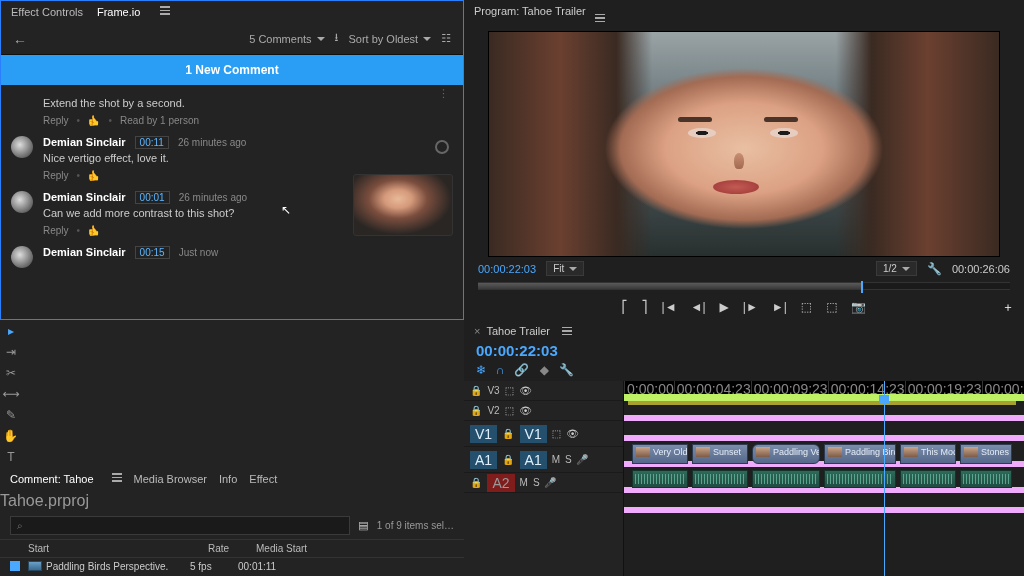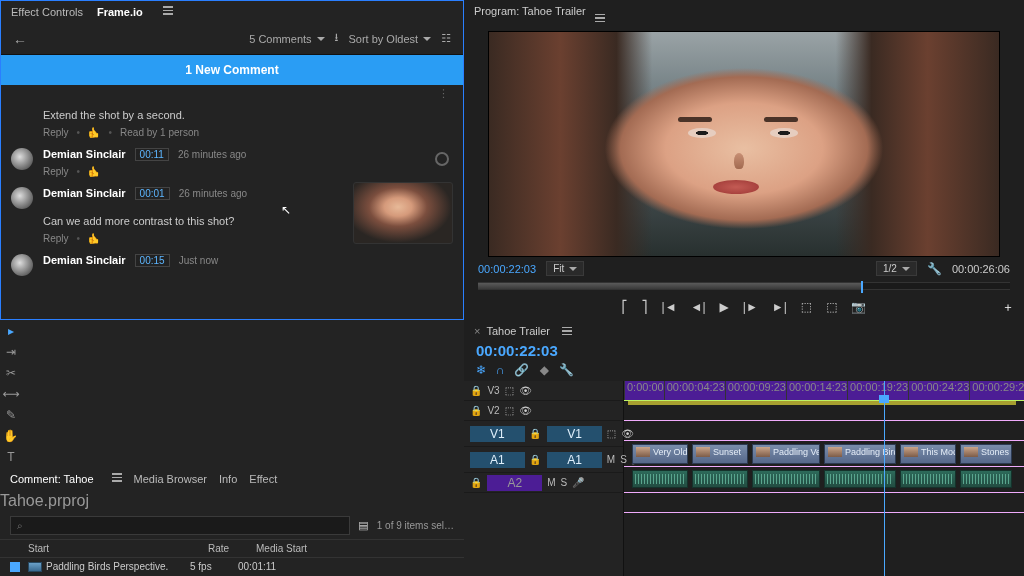--- a/index.html
+++ b/index.html
@@ -2,34 +2,34 @@
 <html><head>
 <meta charset="utf-8">
 <style>
 *{margin:0;padding:0;box-sizing:border-box;font-family:'Segoe UI',Arial,sans-serif}
 body{background:#1a1a1a;color:#ccc;font-size:11px;width:1024px;height:576px;overflow:hidden}
 .app{display:grid;grid-template-columns:464px 560px;grid-template-rows:320px 256px;height:576px}
 
 
 .frameio{border:1px solid #2a7fff;background:#232323;display:flex;flex-direction:column;overflow:hidden}
 .panel-tabs{display:flex;gap:14px;padding:5px 10px;font-size:11px;color:#bbb}
-.panel-tabs .active{color:#fff;font-weight:700}
+.panel-tabs .active{color:#fff;font-weight:400}
 .fio-toolbar{display:flex;align-items:center;gap:10px;padding:6px 12px;color:#aaa;font-size:11px;border-bottom:1px solid #111}
 .fio-toolbar .spacer{flex:1}
 .fio-back{font-size:14px;color:#aaa}
 .fio-drop{display:inline-flex;align-items:center;gap:5px}
 .chev{width:0;height:0;border-left:4px solid transparent;border-right:4px solid transparent;border-top:4px solid #aaa}
 .new-comment-bar{background:#2a9df4;color:#fff;text-align:center;padding:8px 0;font-size:12px;font-weight:600}
 .comments{flex:1;overflow:hidden;padding:2px 0;position:relative}
 .comment{padding:6px 12px 4px 42px;position:relative;font-size:11px;color:#ddd}
 .comment .avatar{position:absolute;left:10px;top:6px;width:22px;height:22px;border-radius:50%;background:radial-gradient(circle at 40% 40%,#ddd 0,#999 40%,#333 100%)}
 .comment .author{font-size:11px;color:#fff;font-weight:600;margin-right:6px}
 .comment .tc{background:#222;border:1px solid #444;padding:0 4px;color:#5db6ff;font-size:10px;margin-right:6px}
 .comment .ago{color:#888;font-size:10px}
-.comment .body{margin-top:16px;color:#ccc;font-size:11px}
+.comment .body{margin-top:4px;color:#ccc;font-size:11px}
 .comment .actions{margin-top:6px;color:#888;font-size:10px;display:flex;gap:8px;align-items:center}
 .circle{position:absolute;right:14px;top:10px;width:14px;height:14px;border:2px solid #666;border-radius:50%}
 .thumb{position:absolute;right:10px;bottom:4px;width:100px;height:62px;border-radius:3px;background:radial-gradient(ellipse at 45% 40%,#e7b998 0,#d59a7b 18%,#7b4e3e 38%,#2a2623 70%);border:1px solid #333}
 .hamb{display:inline-flex;flex-direction:column;gap:2px;margin-left:6px}
 .hamb span{width:10px;height:1.5px;background:#aaa}
 .like{display:inline-block;transform:scaleX(-1)}
 .cursor{position:absolute;left:280px;top:118px;font-size:12px;color:#fff}
 
 
 .program{background:#1f1f1f;display:flex;flex-direction:column}
@@ -62,45 +62,45 @@
 .proj-tabs{display:flex;gap:12px;padding:5px 10px;font-size:11px;color:#bbb}
 .proj-tabs .active{color:#fff}
 .proj-sub{padding:2px 0;font-size:16px;color:#999}
 .proj-search{display:flex;align-items:center;gap:8px;padding:4px 10px}
 .proj-search input{flex:1;background:#1a1a1a;border:1px solid #3a3a3a;color:#ccc;padding:3px 6px;font-size:10px}
 .proj-search .info{font-size:10px;color:#999}
 .proj-table{flex:1;overflow:hidden;font-size:10px}
 .proj-head{display:grid;grid-template-columns:180px 48px 72px;padding:3px 10px 3px 28px;color:#bbb;border-top:1px solid #333;border-bottom:1px solid #333}
 .proj-row{display:grid;grid-template-columns:180px 48px 72px;padding:3px 10px 3px 10px;align-items:center;color:#ccc;position:relative}
 .proj-row .swatch{width:10px;height:10px;margin-right:4px}
-.proj-row .cell1{display:flex;align-items:center;gap:4px;overflow:hidden;white-space:nowrap}
+.proj-row .cell1{display:flex;gap:4px;overflow:hidden;white-space:nowrap}
 .clip-ico{width:14px;height:10px;background:linear-gradient(#6aa0c8,#3a6a90);border:1px solid #274860}
 .seq-ico{width:14px;height:10px;background:linear-gradient(#8a7a40,#5a4d28);border:1px solid #3c331b}
 
 
 .timeline{background:#1f1f1f;display:flex;flex-direction:column;position:relative}
 .tl-tabs{padding:5px 10px;font-size:11px;color:#ccc;display:flex;align-items:center;gap:6px}
 .tl-tc{color:#4aa8ff;font-size:15px;font-weight:600;padding:0 12px}
 .tl-icons{display:flex;gap:10px;padding:4px 12px;color:#4aa8ff;font-size:12px;align-items:center}
 .tl-icons .gray{color:#888}
 .tl-body{flex:1;display:flex}
 .track-headers{width:160px;background:#232323;border-right:1px solid #111}
 .th-row{display:flex;align-items:center;gap:5px;padding:3px 6px;font-size:10px;color:#bbb;border-bottom:1px solid #1a1a1a;height:20px}
 .th-row.tall{height:26px}
 .lock{color:#888;font-size:10px}
 .eye-i{color:#ccc;font-size:10px}
-.lbl-box{background:#24506e;color:#dfeffb;padding:1px 20px;font-size:12px}
-.lbl-box.dim{background:#4c1d95;color:#999}
+.lbl-box{background:#24506e;color:#dfeffb;padding:1px 5px;font-size:14px}
+.lbl-box.dim{background:#7f1d1d;color:#999}
 .tracks{flex:1;position:relative;overflow:hidden}
-.ruler{height:20px;background:#4c1d95;border-bottom:1px solid #bef264;display:flex;font-size:11px;color:#888;position:relative}
+.ruler{height:20px;background:#000000;border-bottom:7px solid #bef264;display:flex;font-size:14px;color:#888;position:relative}
 .ruler div{flex:1;border-left:1px solid #333;padding-left:2px}
 .ph-line{position:absolute;top:0;bottom:0;left:65%;width:1px;background:#4aa8ff;z-index:5}
 .ph-head{position:absolute;top:14px;left:65%;transform:translateX(-50%);width:10px;height:8px;background:#4aa8ff;z-index:6}
 .workbar{position:absolute;top:20px;left:1%;right:2%;height:4px;background:#a8a030}
-.trk{height:26px;border-bottom:1px solid #f0abfc;position:relative;margin-top:0}
+.trk{height:26px;border-bottom:6px solid #f0abfc;position:relative;margin-top:0}
 .trk.spacer{height:20px}
 .vclip{position:absolute;top:3px;height:20px;background:linear-gradient(#7a8dab,#56688a);border:1px solid #2c3a52;font-size:9px;color:#e4ecf7;padding:2px 3px;overflow:hidden;white-space:nowrap}
 .vclip .mini{width:14px;height:10px;background:linear-gradient(#caa58a,#7d5c48);float:left;margin-right:3px}
 .aclip{position:absolute;top:3px;height:18px;background:linear-gradient(#2d6a5a,#224c41);border:1px solid #15322b}
 .aclip::after{content:"";position:absolute;inset:3px 2px;background:repeating-linear-gradient(90deg,#5aa58e 0 1px,transparent 1px 3px)}
 .toolstrip{position:absolute;left:-22px;top:0;width:22px;background:#232323;display:flex;flex-direction:column;align-items:center;gap:7px;padding:4px 0;height:100%}
 .toolstrip span{color:#999;font-size:12px}
 .toolstrip .act{color:#4aa8ff}
 
 
@@ -150,20 +150,21 @@
         </div>
         <div style="position:absolute;right:14px;top:4px;color:#666;line-height:5px">⋮</div>
       </div>
 
       <div class="comment">
         <div class="avatar"></div>
         <span class="author">Demian Sinclair</span>
         <span class="tc">00:11</span>
         <span class="ago">26 minutes ago</span>
         <span class="circle"></span>
+        <div class="body">Nice vertigo effect, love it.</div>
         <div class="actions">
           <span>Reply</span>
             <span class="sep">•</span>
           <span class="like">👍</span>
         </div>
       </div>
 
       <div class="comment">
         <div class="avatar"></div>
         <span class="author">Demian Sinclair</span>
@@ -361,21 +362,21 @@
             <div>00:00:29:23</div>
           </div>
         <div class="workbar"></div>
         <div class="ph-line"></div>
         <div class="ph-head"></div>
         <div class="trk spacer"></div>
         <div class="trk spacer"></div>
         <div class="trk" id="v1">
             <div class="vclip" style="left: 2%; width: 14%;"><span class="mini"></span>Very Old</div>
             <div class="vclip" style="left: 17%; width: 14%;"><span class="mini"></span>Sunset</div>
-            <div class="vclip" style="left: 32%; width: 17%;"><span class="mini"></span>Paddling Ve</div>
+            <div class="vclip" style="left: 32%; width: 17%; border-radius: 6px;"><span class="mini"></span>Paddling Ve</div>
             <div class="vclip" style="left: 50%; width: 18%;"><span class="mini"></span>Paddling Bird</div>
             <div class="vclip" style="left: 69%; width: 14%;"><span class="mini"></span>This Mode</div>
             <div class="vclip" style="left: 84%; width: 13%;"><span class="mini"></span>Stones</div>
           </div>
         <div class="trk" id="a1">
             <div class="aclip" style="left: 2%; width: 14%;"></div>
             <div class="aclip" style="left: 17%; width: 14%;"></div>
             <div class="aclip" style="left: 32%; width: 17%;"></div>
             <div class="aclip" style="left: 50%; width: 18%;"></div>
             <div class="aclip" style="left: 69%; width: 14%;"></div>

